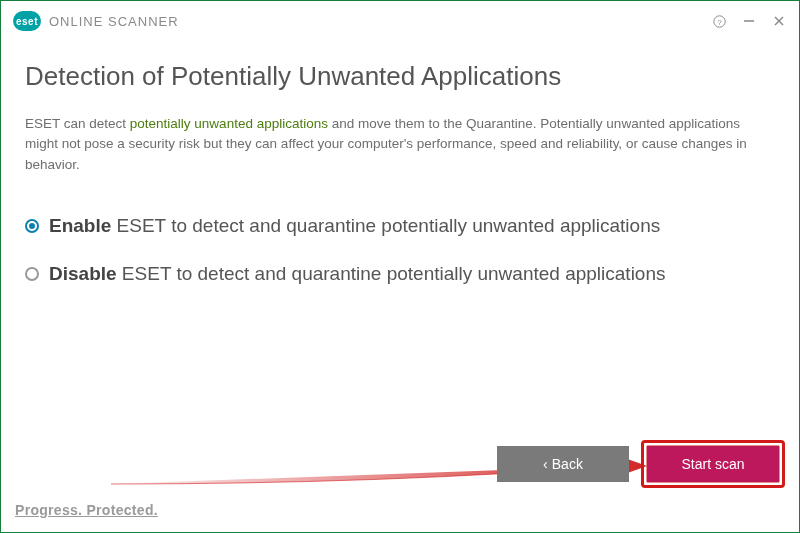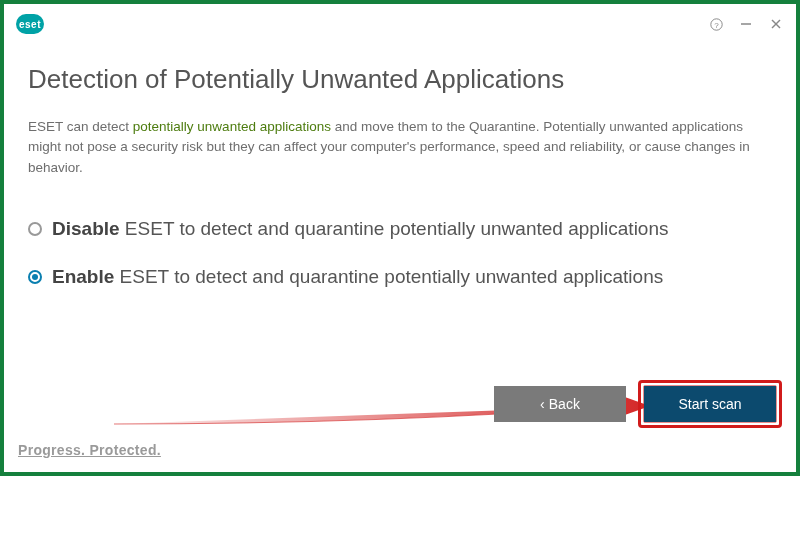--- a/index.html
+++ b/index.html
@@ -1,17 +1,17 @@
 <!DOCTYPE html>
 <html><head>
 <meta charset="utf-8">
 <style>
   * { box-sizing: border-box; margin: 0; padding: 0; }
   html, body { width: 800px; height: 533px; font-family: "Segoe UI", Arial, sans-serif; background: #fff; color: #444; overflow: hidden; }
-  .window { width: 800px; height: 476px; position: relative; border: 4px solid #15803d; }
+  .window { width: 800px; height: 533px; position: relative; border: 1px solid #15803d; }
   .titlebar { display: flex; align-items: center; height: 40px; padding: 0 12px; }
   .logo { width: 28px; height: 20px; background: #00a2a6; border-radius: 10px / 10px; position: relative; margin-right: 8px; display:flex; align-items:center; justify-content:center; }
   .logo span { color: #fff; font-size: 10px; font-weight: 700; letter-spacing: 0.5px; }
   .brand { color: #8a8a8a; font-size: 13px; letter-spacing: 1px; }
   .titlebar-spacer { flex: 1; }
   .title-icons { display: flex; align-items: center; gap: 14px; color: #888; font-size: 13px; }
   .title-icons .ico { width: 16px; height: 16px; display:flex; align-items:center; justify-content:center; cursor: default; }
   .content { padding: 20px 30px 0 24px; }
   h1.page-title { font-weight: 300; font-size: 26px; color: #555; margin-bottom: 22px; }
   .desc { font-size: 13.5px; color: #6e6e6e; line-height: 1.5; margin-bottom: 40px; }
@@ -19,35 +19,36 @@
   .options { display: flex; flex-direction: column; gap: 26px; }
   .option { display: flex; align-items: center; gap: 10px; font-size: 19px; color: #555; }
   .radio { width: 14px; height: 14px; border-radius: 50%; border: 2px solid #999; display:flex; align-items:center; justify-content:center; flex-shrink:0; }
   .radio.checked { border-color: #0a7fb0; }
   .radio.checked::after { content:""; width:6px; height:6px; background:#0a7fb0; border-radius:50%; }
   .option .bold { font-weight: 700; color: #444; }
   .footer-buttons { position: absolute; bottom: 44px; right: 14px; display: flex; gap: 12px; align-items: center; }
   .btn { height: 36px; min-width: 132px; display:flex; align-items:center; justify-content:center; font-size: 14px; color:#fff; border:none; }
   .btn.back { background: #7a7a7a; gap: 4px; }
   .btn.back .chev { font-size: 14px; }
-  .btn.start { background: #0c4a6e; }
+  .btn.start { background: #be185d; }
   .start-wrap { position: relative; padding: 3px; border: 3px solid #d11b1b; border-radius: 4px; }
   .start-wrap::after { content:""; position:absolute; inset:2px; border:1px solid rgba(209,27,27,0.5); border-radius:2px; pointer-events:none; }
   .arrow-svg { position: absolute; left: 110px; bottom: 36px; width: 540px; height: 60px; pointer-events:none; }
   .tagline { position: absolute; left: 14px; bottom: 14px; color: #9a9a9a; font-size: 14px; font-weight: 600; letter-spacing: 0.3px; text-decoration: underline; }
 </style>
 </head>
 <body>
 
 <div class="window">
 
   <div class="titlebar">
     <div class="logo">
         <span>eset</span>
       </div>
+    <div class="brand">ONLINE SCANNER</div>
     <div class="titlebar-spacer"></div>
     <div class="title-icons">
       <div class="ico">
         <svg width="13" height="13" viewBox="0 0 16 16">
             <circle cx="8" cy="8" r="7" fill="none" stroke="#888" stroke-width="1.2"></circle>
             <text x="8" y="12" text-anchor="middle" font-size="10" fill="#888">?</text>
           </svg>
       </div>
       <div class="ico">
         <svg width="12" height="12" viewBox="0 0 12 12">
@@ -65,26 +66,26 @@
 
   <div class="content">
     <h1 class="page-title">Detection of Potentially Unwanted Applications</h1>
 
     <p class="desc">
       <span>ESET can detect </span><a href="#">potentially unwanted applications</a><span> and move them to the Quarantine. Potentially unwanted applications might not pose a security risk but they can affect your computer's performance, speed and reliability, or cause changes in behavior.</span>
     </p>
 
     <div class="options">
       <label class="option">
+        <span class="radio checked"></span>
+        <span><span class="bold">Enable</span><span> ESET to detect and quarantine potentially unwanted applications</span></span>
+      </label>
+      <label class="option">
         <span class="radio"></span>
         <span><span class="bold">Disable</span><span> ESET to detect and quarantine potentially unwanted applications</span></span>
-      </label>
-      <label class="option">
-        <span class="radio checked"></span>
-        <span><span class="bold">Enable</span><span> ESET to detect and quarantine potentially unwanted applications</span></span>
       </label>
     </div>
   </div>
 
   <svg class="arrow-svg" viewBox="0 0 540 60" preserveAspectRatio="none">
     <defs>
       <linearGradient id="ag" x1="0" x2="1" y1="0" y2="0">
         <stop offset="0" stop-color="#d11b1b" stop-opacity="0.05"></stop>
         <stop offset="1" stop-color="#d11b1b" stop-opacity="0.95"></stop>
       </linearGradient>

